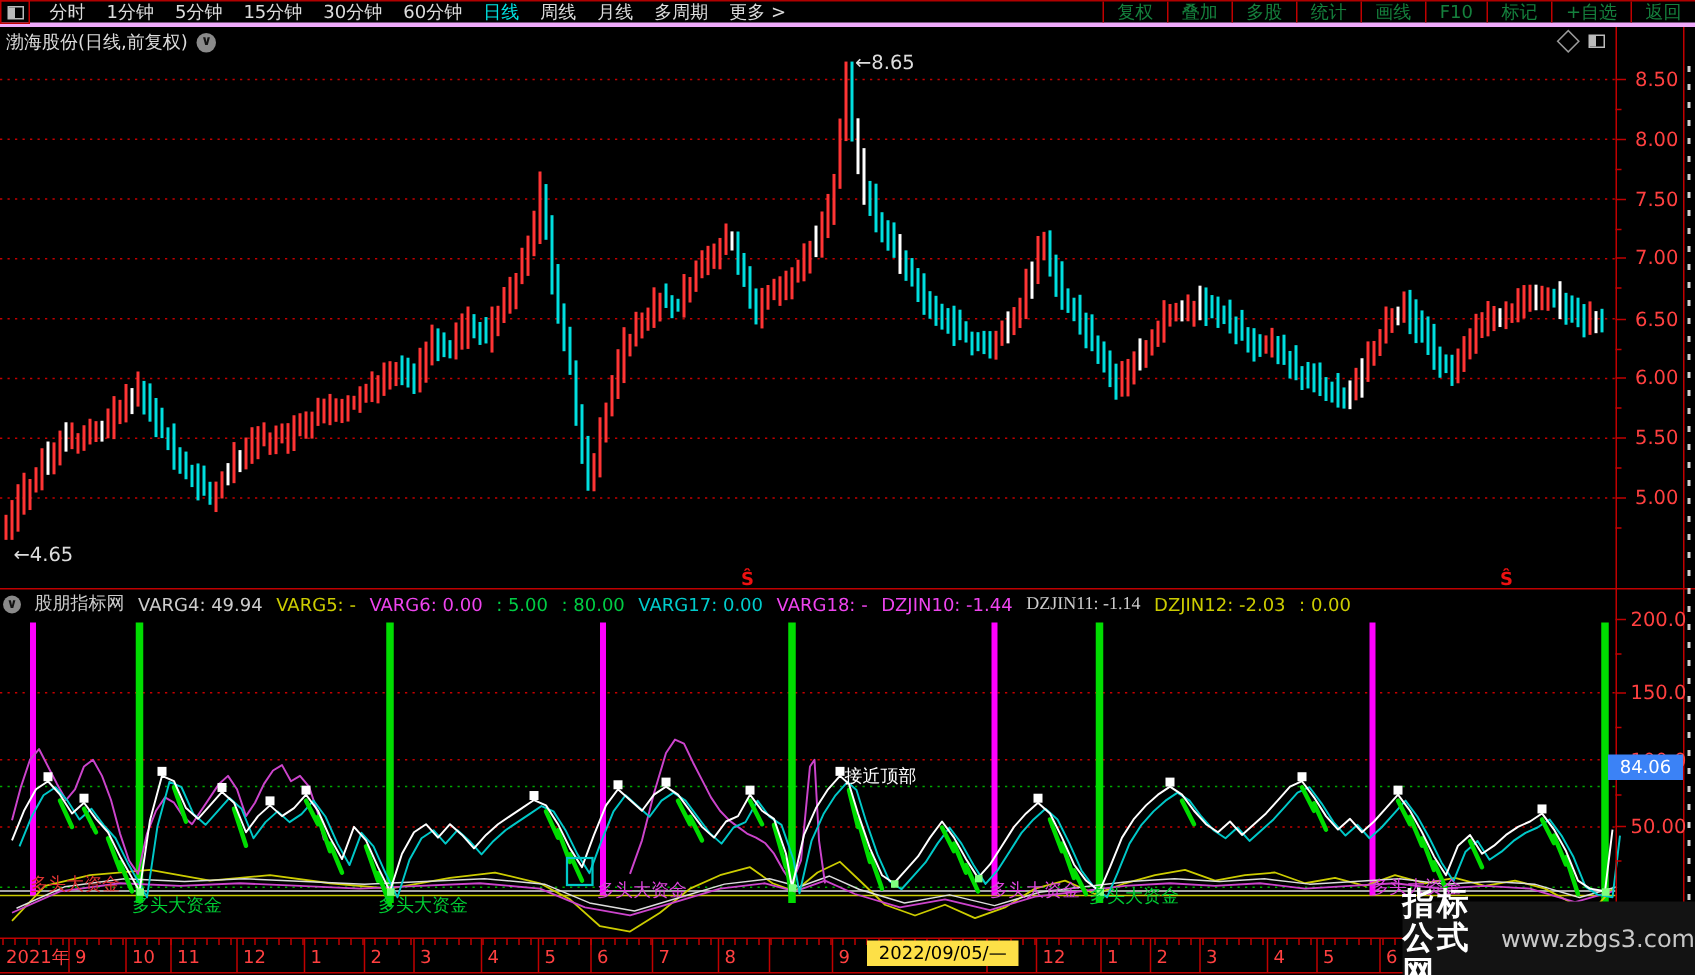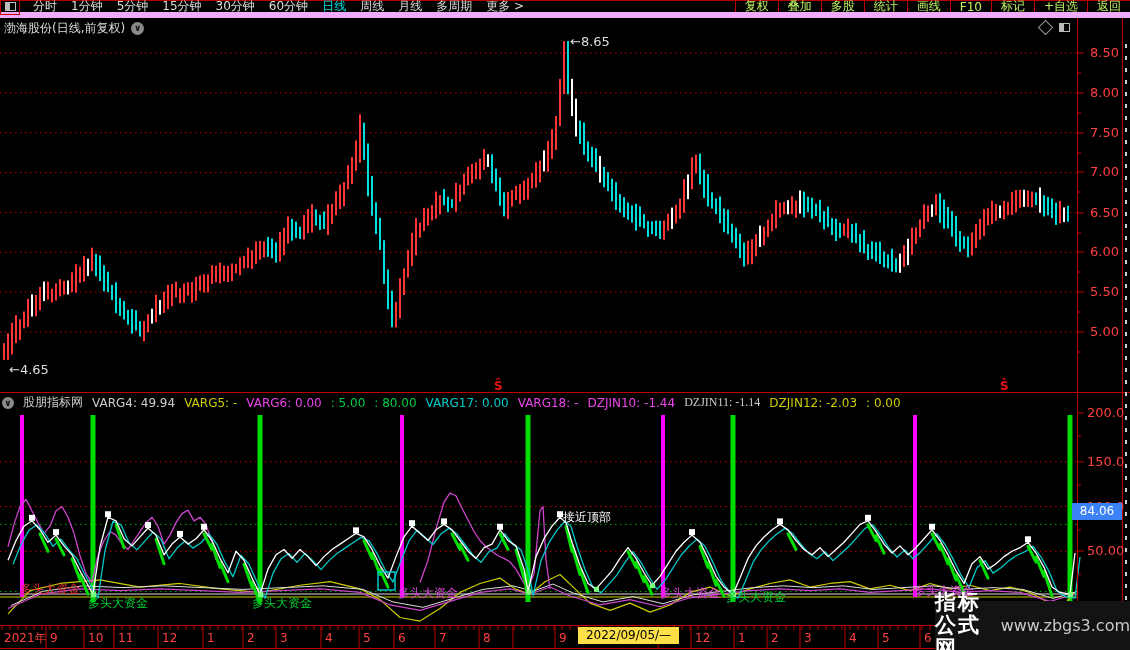--- a/index.html
+++ b/index.html
@@ -1,30 +1,30 @@
 <!DOCTYPE html>
 <html><head>
 <meta charset="utf-8">
 <style>
   html,body{margin:0;padding:0;background:#000;}
   .screen{position:relative;width:1130px;height:650px;background:#000;overflow:hidden;
           font-family:"DejaVu Sans","Liberation Sans",sans-serif;font-size:12px;color:#ccc;}
   
   .toolbar{position:absolute;left:0;top:0;width:1130px;height:18px;
-           border-top:1px solid #b00000;border-bottom:6px solid #f0abfc;
+           border-top:1px solid #b00000;border-bottom:3px solid #f0abfc;
            box-sizing:border-box;display:flex;justify-content:space-between;background:#000;z-index:30;}
   .tb-left{display:flex;align-items:center;}
   .tb-iconbox{width:20px;height:16px;border:1px solid #c00000;box-sizing:border-box;
               display:flex;align-items:center;justify-content:center;margin-right:6px;}
   .wicon{width:11px;height:9px;border:1px solid #bbb;box-sizing:border-box;position:relative;}
   .wicon::after{content:"";position:absolute;left:0;top:0;width:4px;height:7px;background:#bbb;}
   .tb-item{padding:1px 7px;color:#ddd;cursor:pointer;white-space:nowrap;}
   .tb-item.active{color:#00e5e5;}
   .tb-right{display:flex;height:100%;}
-  .tb-rbtn{display:flex;align-items:center;padding:0 9px;border-left:1px solid #c00000;color:#bef264;cursor:pointer;white-space:nowrap;}
+  .tb-rbtn{display:flex;align-items:center;padding:0 9px;border-left:1px solid #c00000;color:#15803d;cursor:pointer;white-space:nowrap;}
   
   .titlebar{position:absolute;left:0;top:19px;width:1130px;height:18px;display:flex;align-items:center;z-index:25;}
   .title-text{color:#ddd;margin-left:4px;}
   .circ-icon{display:inline-block;width:13px;height:13px;border-radius:50%;background:#8a8a8a;color:#111;
              font-size:9px;line-height:13px;text-align:center;margin-left:6px;font-weight:bold;}
   .tr-icons{position:absolute;left:1040px;top:3px;display:flex;gap:8px;align-items:center;}
   .diam{width:9px;height:9px;border:1px solid #999;transform:rotate(45deg);}
   
   .ind-header{position:absolute;left:0;top:394px;width:1075px;height:17px;display:flex;
               align-items:center;gap:9px;white-space:nowrap;z-index:25;}

